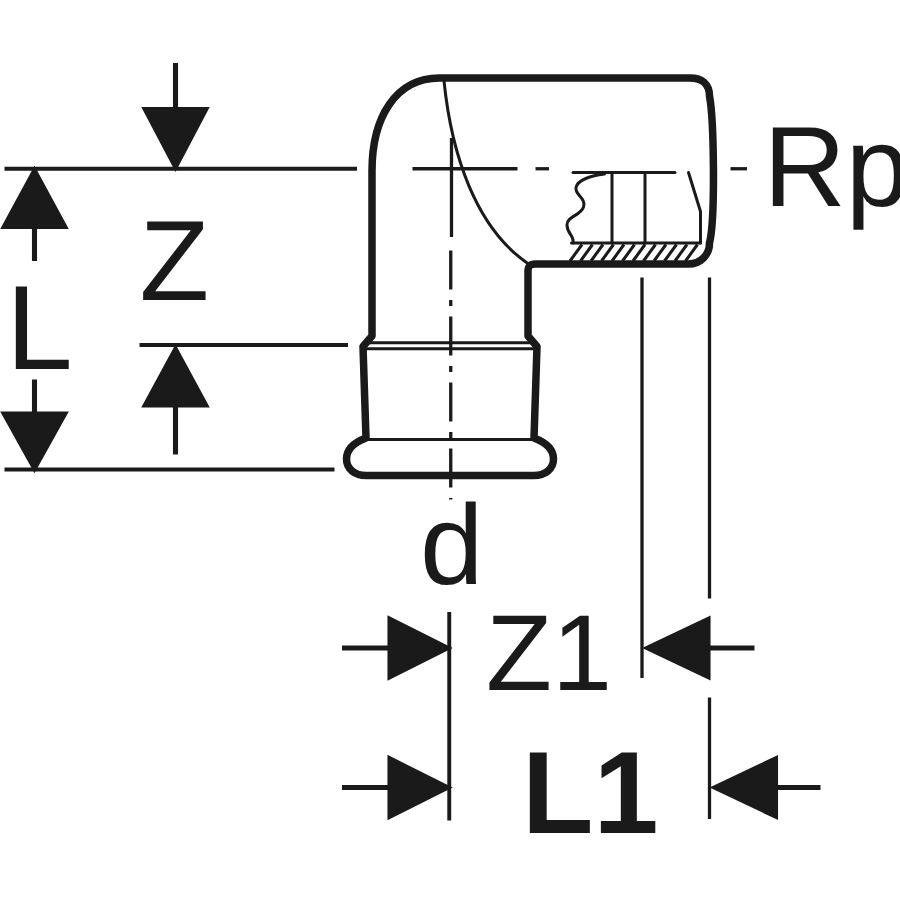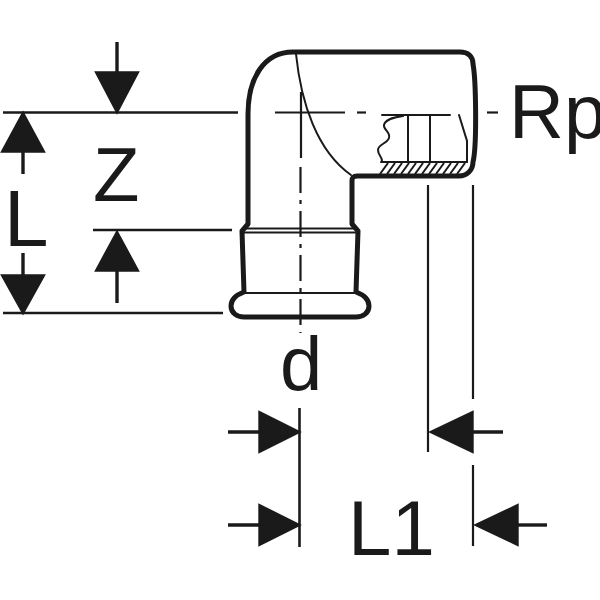--- a/index.html
+++ b/index.html
@@ -17,21 +17,21 @@
     color:#1a1a1a;
     line-height:1;
     white-space:nowrap;
     user-select:none;
   }
   .lbl-L  {left:4px;   top:179px; font-size:80px;}
   .lbl-Z  {left:93px;  top:137px; font-size:76px;}
   .lbl-d  {left:280px; top:326px; font-size:76px;}
   .lbl-Rp {left:509px; top:74px;  font-size:76px;}
   .lbl-Z1 {left:324px; top:400px; font-size:72px;}
-  .lbl-L1 {left:348px; top:489px; font-size:78px;}
+  .lbl-L1 {left:348px; top:489px; font-size:78px;font-weight:bold;}
 </style>
 </head>
 <body>
 
 <div class="canvas">
 
   <svg width="600" height="600" viewBox="0 0 600 600">
 
     <g fill="none" stroke="#1a1a1a" stroke-width="5" stroke-linejoin="round" stroke-linecap="round">
       <path d="
@@ -129,15 +129,16 @@
       <polygon points="260,506 260,544 298,525"></polygon>
       <polygon points="517,506 517,544 477,525"></polygon>
       <line x1="515" y1="525" x2="547" y2="525"></line>
     </g>
   </svg>
 
   <div class="dim-label lbl-L">L</div>
   <div class="dim-label lbl-Z">Z</div>
   <div class="dim-label lbl-d">d</div>
   <div class="dim-label lbl-Rp">Rp</div>
+  <div class="dim-label lbl-Z1">Z1</div>
   <div class="dim-label lbl-L1">L1</div>
 
 </div>
 
 </body></html>

